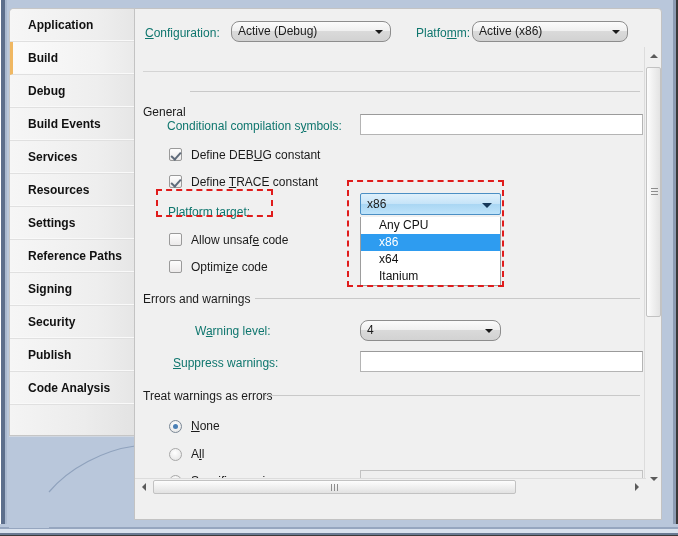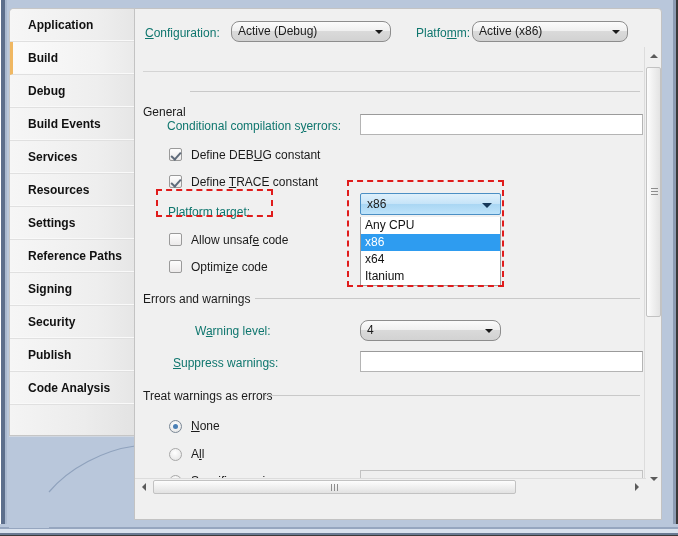--- a/index.html
+++ b/index.html
@@ -193,21 +193,21 @@
   #pt-list {
     position: absolute; left: 225px; top: 208px;
     width: 141px;
     background: #ffffff;
     border: 1px solid #9d9d9d;
     border-top: none;
     z-index: 30;
   }
   #pt-list .opt {
     height: 17px; line-height: 17px;
-    padding-left: 4px;
+    padding-left: 18px;
     font-size: 12px; color: #111;
     white-space: nowrap;
   }
   #pt-list .opt.sel { background: #2e9cf0; color: #ffffff; }
 
   
   .annot {
     position: absolute;
     border: 2px dashed #e01b1b;
     pointer-events: none;
@@ -359,21 +359,21 @@
         <span class="ctext">Active (x86)</span>
         <span class="carrow"></span>
       </div>
     </div>
 
     <div id="config-divider"></div>
 
     <span class="group-head" style="left:8px; top:76px;margin-top:20px;">General</span>
     <div class="group-rule" style="left:55px; top:82px; width:450px;"></div>
 
-    <span class="field-label" style="left:32px; top:110px;"><span>Conditional compilation s</span><span class="ul">y</span><span>errors:</span></span>
+    <span class="field-label" style="left:32px; top:110px;"><span>Conditional compilation s</span><span class="ul">y</span><span>mbols:</span></span>
     <div class="txt" style="left:225px; top:105px; width:283px;"></div>
 
     <div class="chk checked" style="left:34px; top:139px;"></div>
     <span class="chk-label" style="left:56px; top:139px;"><span>Define DEB</span><span class="ul">U</span><span>G constant</span></span>
 
     <div class="chk checked" style="left:34px; top:166px;"></div>
     <span class="chk-label" style="left:56px; top:166px;"><span>Define </span><span class="ul">T</span><span>RACE constant</span></span>
 
     <span class="field-label" style="left:33px; top:196px;"><span>Platform tar</span><span class="ul">g</span><span>et:</span></span>
 

